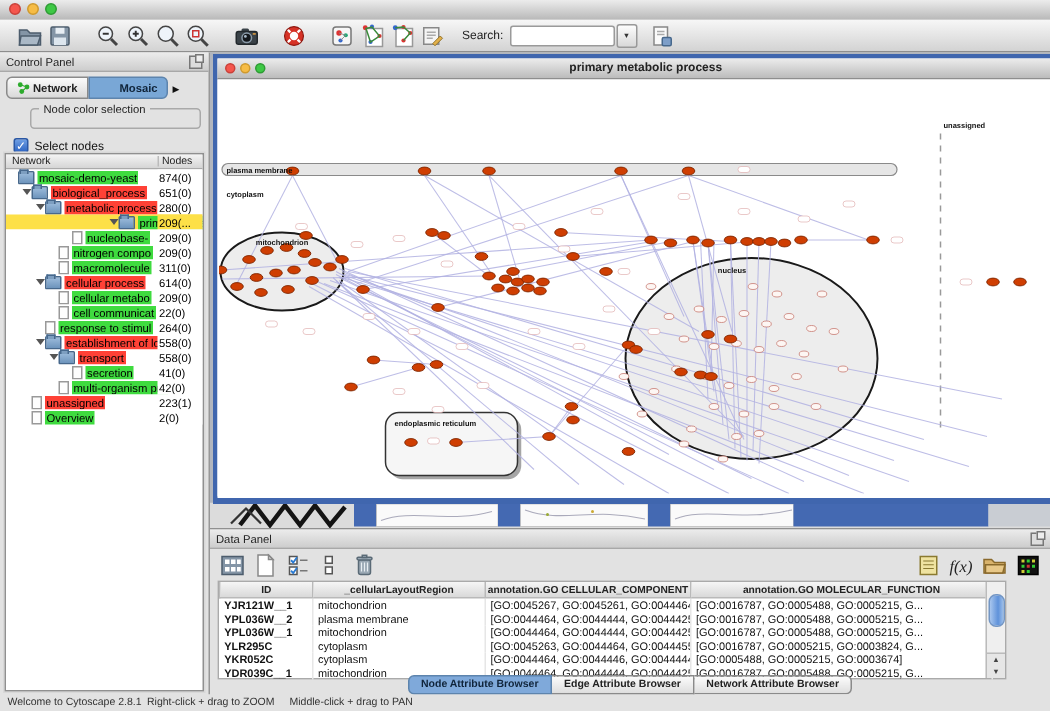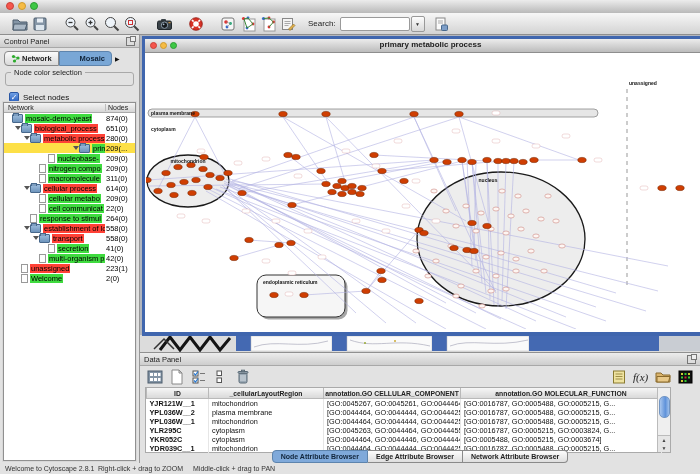--- a/index.html
+++ b/index.html
@@ -23,21 +23,21 @@
   .panel-header{height:12px;background:linear-gradient(#ececec,#cdcdcd);border-bottom:1px solid #a8a8a8;font-size:7.5px;color:#222;display:flex;align-items:center;justify-content:space-between;padding:0 4px;}
   .float-ic{width:7px;height:7px;border:1px solid #777;position:relative;background:#ddd;}
   .float-ic:before{content:"";position:absolute;right:-2px;top:-2px;width:4px;height:4px;border:1px solid #777;background:#eee;}
   
   .control-panel{position:absolute;left:0;top:35px;width:140px;height:428px;background:#e2e2e2;border-right:1px solid #979797;box-sizing:border-box;}
   .cp-tabs{display:flex;align-items:center;margin:3px 2px 2px 4px;}
   .cp-tab{height:13px;border:1px solid #8a8a8a;background:linear-gradient(#fbfbfb,#d9d9d9);font-size:7.5px;font-weight:bold;color:#222;display:flex;align-items:center;justify-content:center;gap:2px;padding:0 6px;}
   .cp-tab.first{border-radius:4px 0 0 4px;}
   .cp-tab.sel{background:#79a7d6;border-color:#5d84ad;border-radius:0 4px 4px 0;color:#10243a;padding-left:20px;}
   .tab-arrow{font-size:6px;color:#111;margin-left:3px;}
-  .groupbox{margin:6px 5px 0 5px;border:1px solid #a9a9a9;border-radius:3px;position:relative;padding:7px 4px 5px 4px;}
+  .groupbox{margin:6px 5px 0 20px;border:1px solid #a9a9a9;border-radius:3px;position:relative;padding:7px 4px 5px 4px;}
   .groupbox .legend{position:absolute;top:-5px;left:5px;background:#e2e2e2;padding:0 3px;font-size:7.5px;color:#222;}
   .combo{height:13px;background:#fff;border:1px solid #9a9a9a;border-radius:3px;position:relative;display:flex;align-items:center;justify-content:center;font-size:7.5px;color:#111;}
   .combo .stepper{position:absolute;right:1px;top:1px;bottom:1px;width:10px;border-radius:2px;background:linear-gradient(#82aee2,#3c70c4);display:flex;flex-direction:column;align-items:center;justify-content:center;color:#fff;font-size:3.5px;line-height:3.5px;}
   .check-row{display:flex;align-items:center;gap:4px;margin:6px 0 0 9px;font-size:8px;color:#111;}
   .checkbox{width:10px;height:10px;border-radius:2px;background:linear-gradient(#6f9fe4,#2f66c4);border:1px solid #2a57a4;color:#fff;font-size:8px;line-height:9px;text-align:center;box-sizing:border-box;}
   .tree-panel{position:absolute;left:3px;right:3px;top:67px;bottom:2px;background:#fff;border:1px solid #909090;box-shadow:0 0 0 1px #d8d8d8;overflow:hidden;}
   .tree-header{height:9px;background:linear-gradient(#f4f4f4,#d5d5d5);border-bottom:1px solid #aaa;font-size:7px;color:#222;position:relative;}
   .tree-header .h1{position:absolute;left:4px;top:1px;}
   .tree-header .h2{position:absolute;left:101px;top:1px;border-left:1px solid #bbb;padding-left:2px;}
   .tree-row{height:10px;display:flex;align-items:center;position:relative;background:#fff;font-size:7.5px;color:#000;white-space:nowrap;}
@@ -379,21 +379,21 @@
             <span style="flex: 0 0 auto; width: 10px;"></span>
             <span class="t-arrow"></span>
             <span class="ticon leaf"></span>
             <span class="tlabel red">unassigned</span>
             <span class="tcount">223(1)</span>
           </div>
           <div class="tree-row">
             <span style="flex: 0 0 auto; width: 10px;"></span>
             <span class="t-arrow"></span>
             <span class="ticon leaf"></span>
-            <span class="tlabel green">Welcome</span>
+            <span class="tlabel green">Overview</span>
             <span class="tcount">2(0)</span>
           </div>
         </div>
     </div>
   </div>
 
   <div class="desktop">
     <svg class="bg-strip" viewBox="0 0 560 17">
       <rect x="0" y="0" width="560" height="17" fill="#dcdcdc"></rect>
       <path d="M20 15 L30 2 L40 15 L50 2 L60 15 L70 2 L80 15 L90 3" stroke="#141414" stroke-width="3" fill="none"></path>

